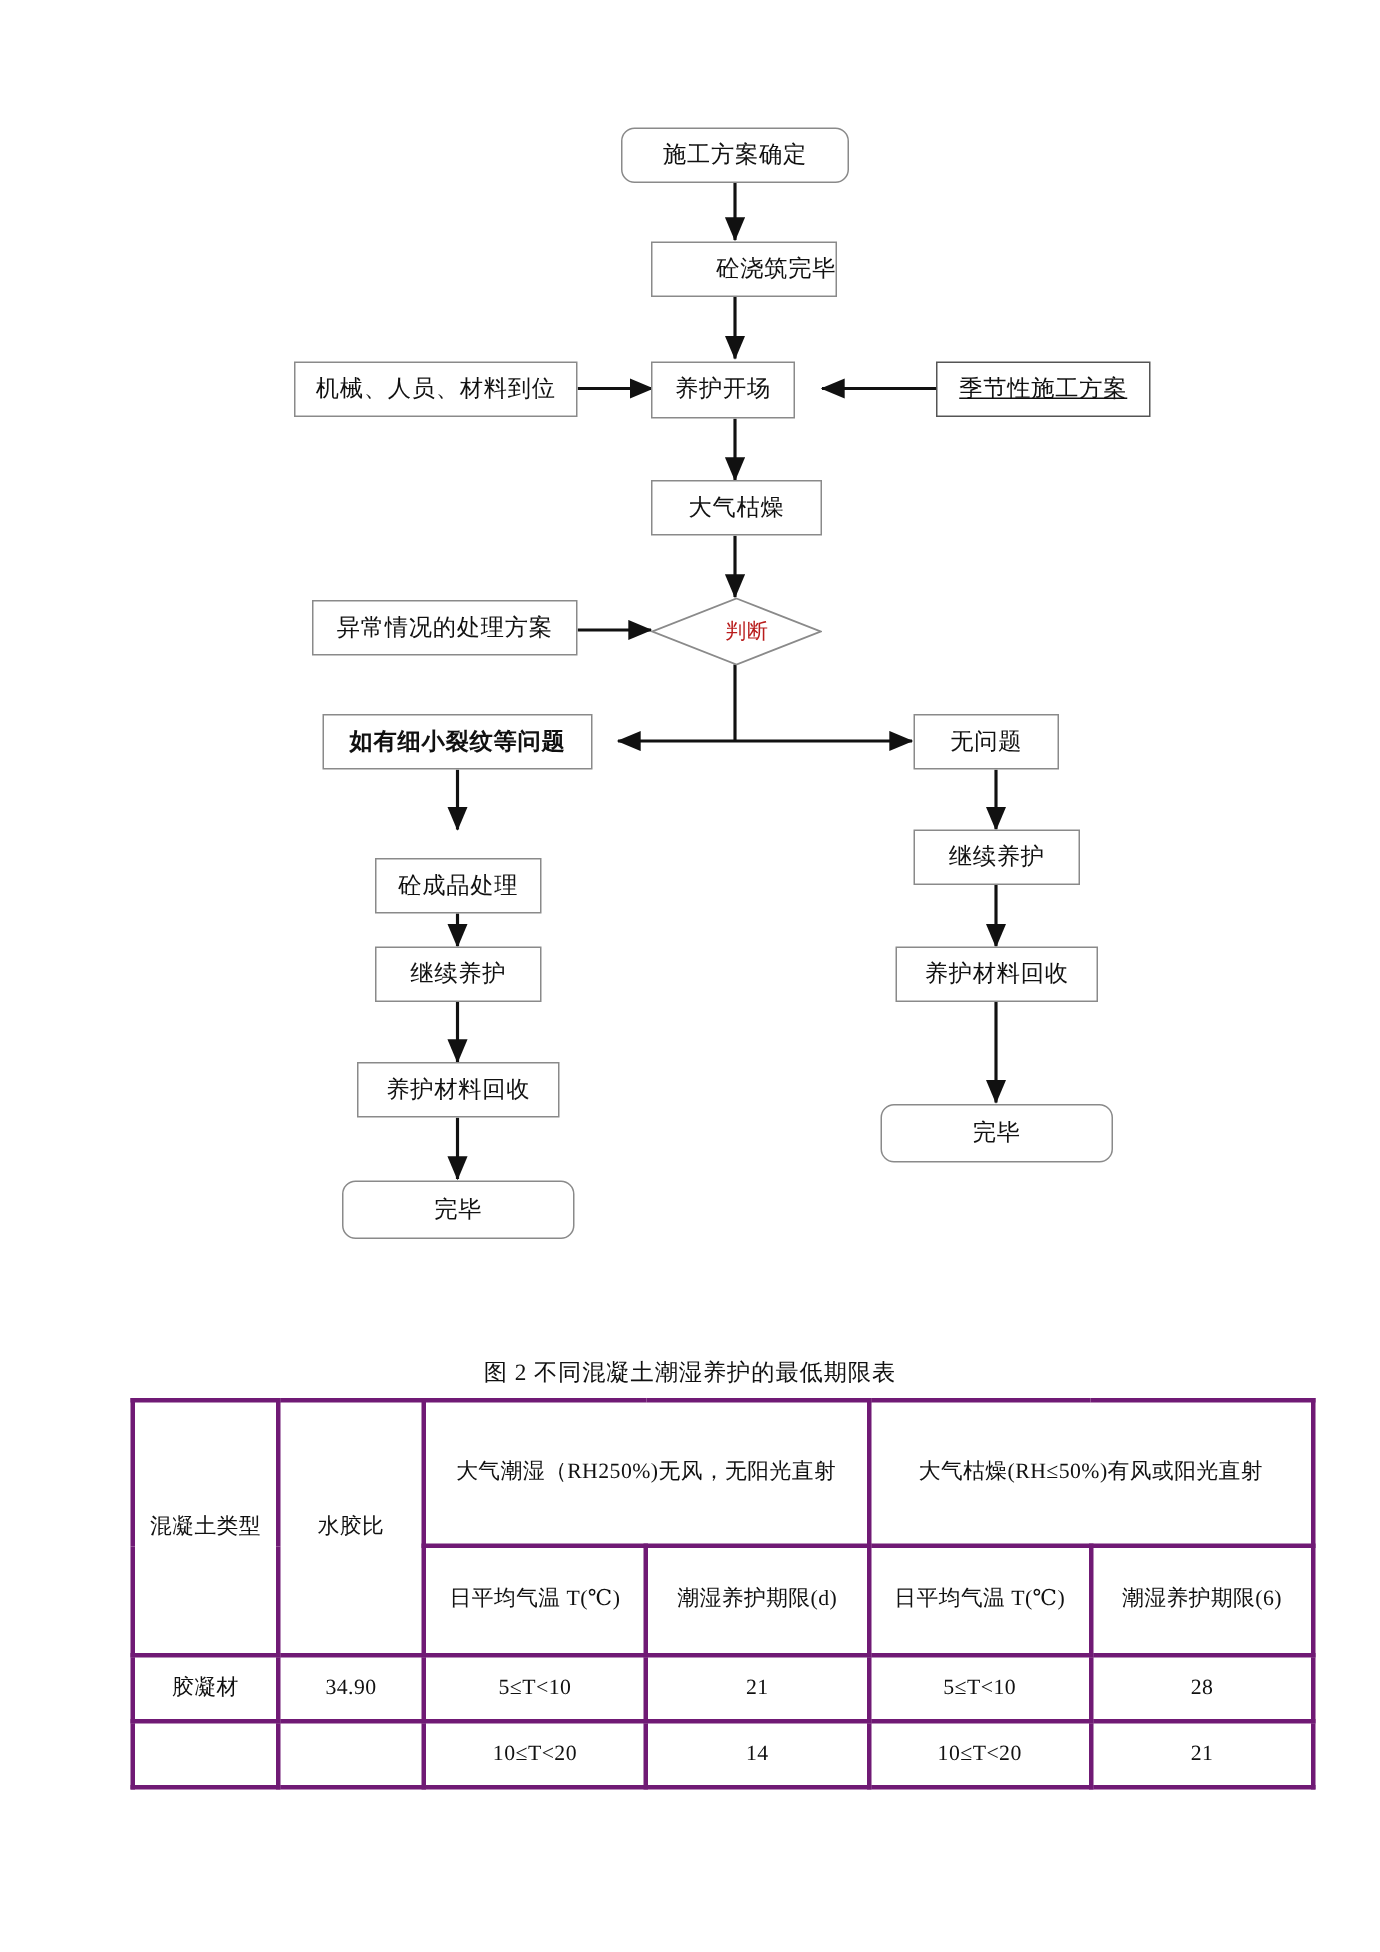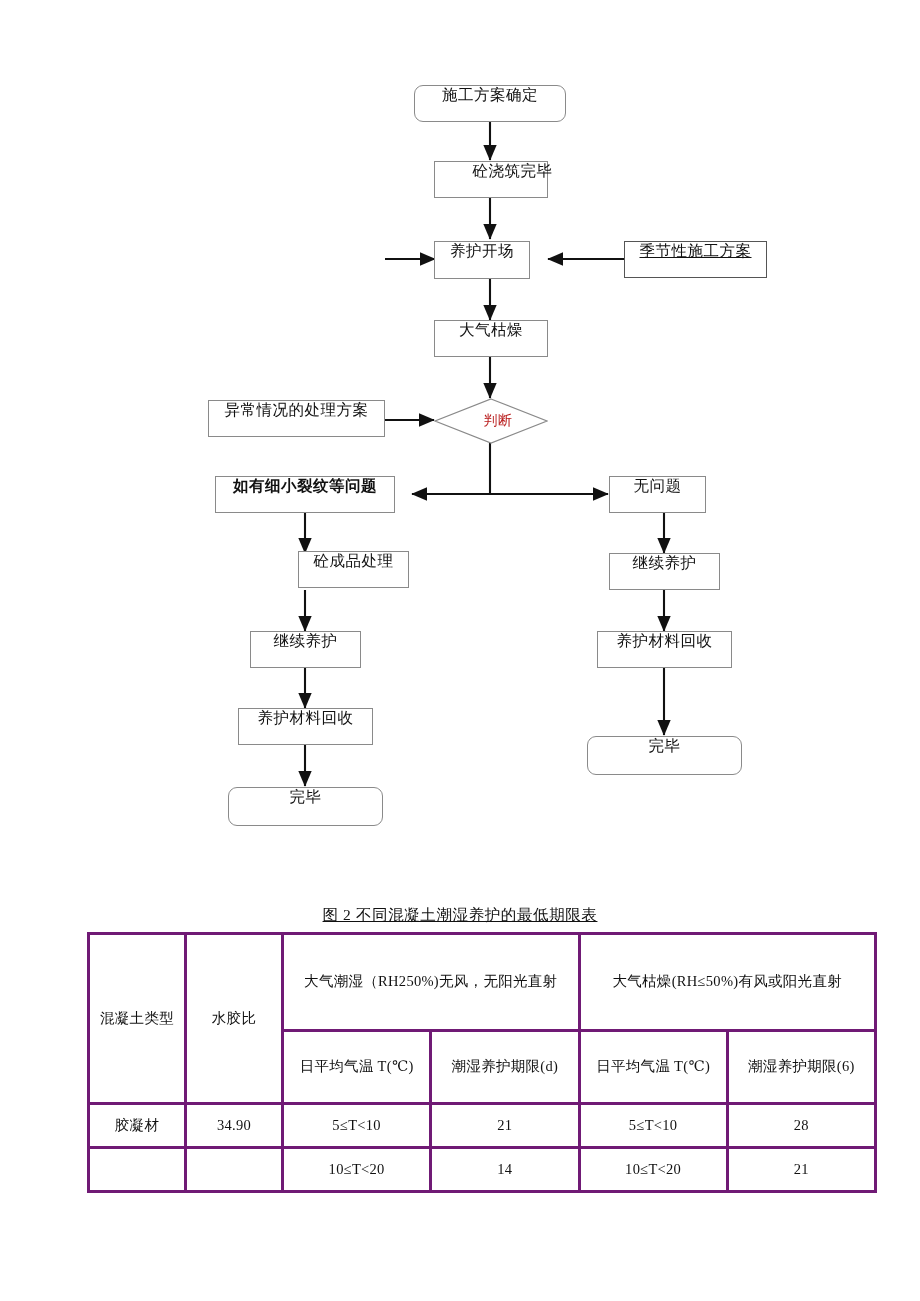--- a/index.html
+++ b/index.html
@@ -33,21 +33,21 @@
     height: 880px;
     pointer-events: none;
   }
 
   .node {
     position: absolute;
     box-sizing: border-box;
     border: 1px solid #8a8a8a;
     background: #ffffff;
     display: flex;
-    align-items: flex-start;
+    align-items: center;
     justify-content: center;
     text-align: center;
     font-size: 15.5px;
     line-height: 1.15;
     letter-spacing: 0.5px;
     color: #111111;
     white-space: nowrap;
     z-index: 2;
   }
   .node.rounded {
@@ -87,21 +87,20 @@
     left: 0;
     top: 905px;
     width: 920px;
   }
   #table-caption {
     text-align: center;
     font-size: 15.5px;
     letter-spacing: 0.6px;
     padding-bottom: 6px;
     color: #111111;
-    text-decoration: underline;
   }
   table.limits {
     border-collapse: collapse;
     width: 790px;
     margin-left: 87px;
     table-layout: fixed;
   }
   table.limits td, table.limits th {
     border: 3px solid #701a75;
     font-weight: normal;
@@ -171,24 +170,27 @@
       <line x1="664" y1="590" x2="664" y2="631"></line>
 
       <line x1="664" y1="668" x2="664" y2="735"></line>
     </g>
   </svg>
 
   <div class="node rounded" style="left:414px; top:85px; width:152px; height:37px;">
     <span>施工方案确定</span>
   </div>
 
-  <div class="node" style="left:434px; top:161px; width:114px; height:37px;padding-left:43px;">
+  <div class="node" style="left:434px; top:161px; width:124px; height:37px;padding-left:43px;">
     <span>砼浇筑完毕</span>
   </div>
 
+  <div class="node" style="left:196px; top:241px; width:189px; height:37px;">
+    <span>机械、人员、材料到位</span>
+  </div>
 
   <div class="node" style="left:434px; top:241px; width:96px; height:38px;">
     <span>养护开场</span>
   </div>
 
   <div class="node bold-border" style="left:624px; top:241px; width:143px; height:37px;">
     <span>季节性施工方案</span>
   </div>
 
   <div class="node" style="left:434px; top:320px; width:114px; height:37px;">
@@ -207,21 +209,21 @@
   </div>
 
   <div class="node" style="left:215px; top:476px; width:180px; height:37px;font-weight:bold;">
     <span>如有细小裂纹等问题</span>
   </div>
 
   <div class="node" style="left:609px; top:476px; width:97px; height:37px;">
     <span>无问题</span>
   </div>
 
-  <div class="node" style="left:250px; top:551px; width:111px; height:37px;margin-left:48px;">
+  <div class="node" style="left:250px; top:572px; width:111px; height:37px;">
     <span>砼成品处理</span>
   </div>
 
   <div class="node" style="left:250px; top:631px; width:111px; height:37px;">
     <span>继续养护</span>
   </div>
 
   <div class="node" style="left:609px; top:553px; width:111px; height:37px;">
     <span>继续养护</span>
   </div>

